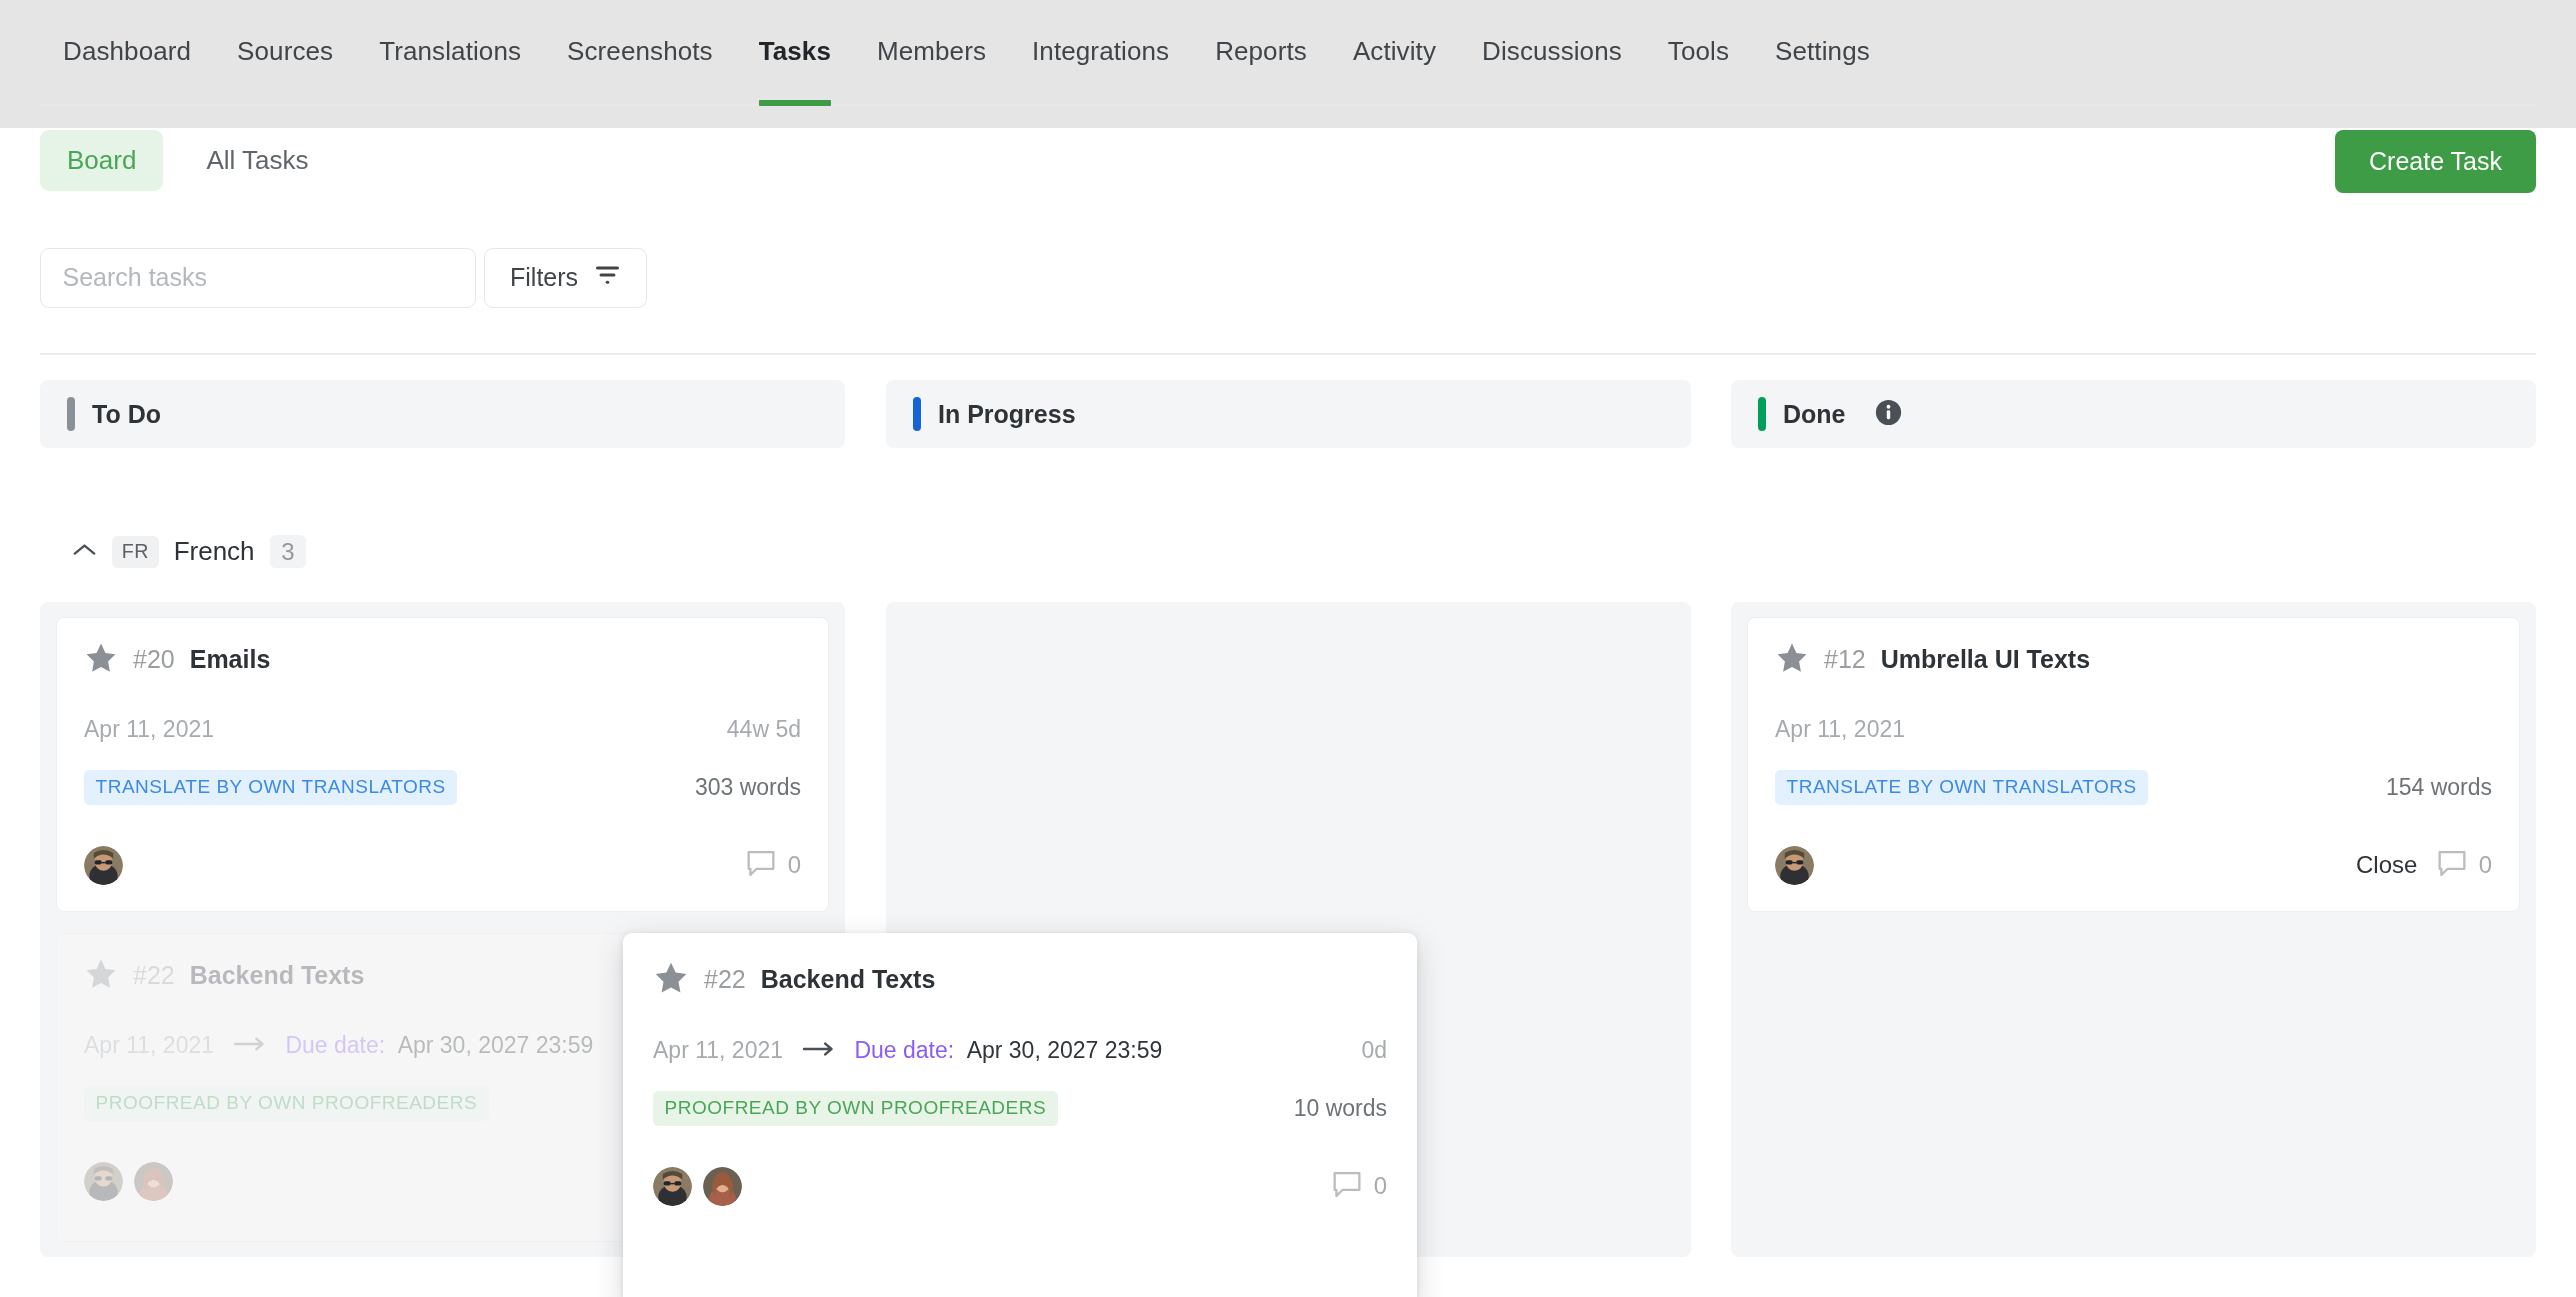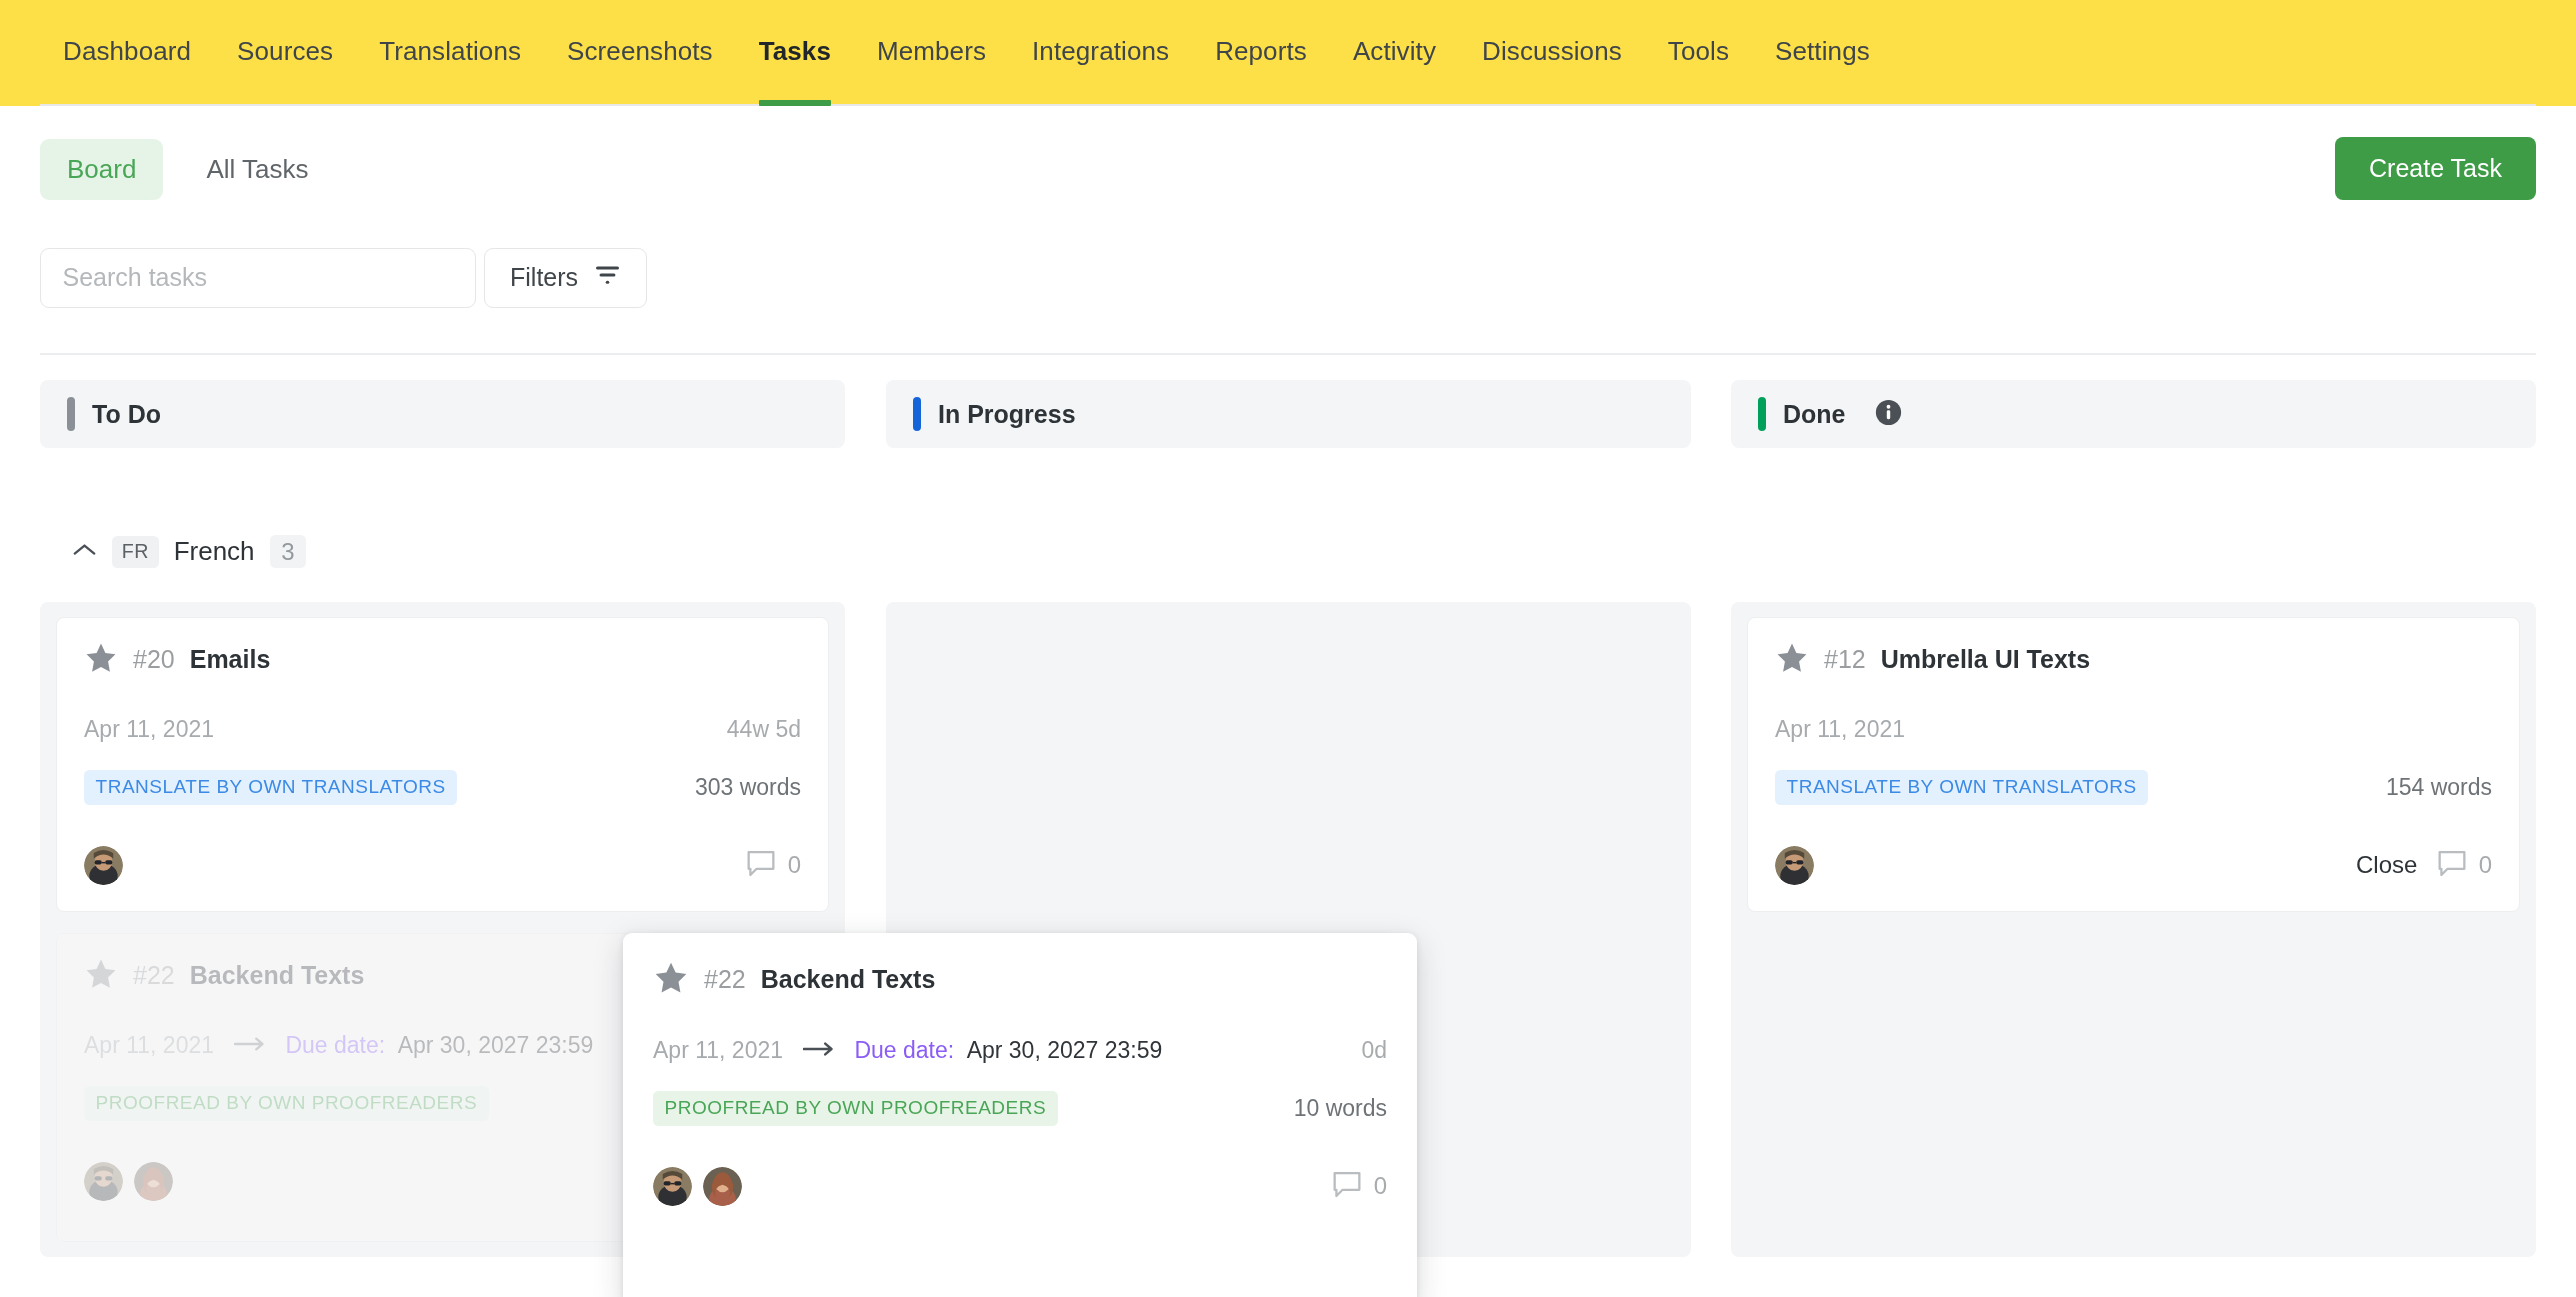--- a/index.html
+++ b/index.html
@@ -6,22 +6,22 @@
   html, body {
     width: 2576px; height: 1298px;
     background: #ffffff;
     font-family: "Liberation Sans", sans-serif;
     overflow: hidden;
   }
   .page { position: relative; width: 2576px; height: 1298px; background: #ffffff; }
 
   
   .topnav {
-    position: absolute; left: 0; top: 0; width: 2576px; height: 106px;
-    background: #fde047;
+    position: absolute; left: 0; top: 0; width: 2576px; height: 128px;
+    background: #e5e5e5;
   }
   .topnav-inner {
     position: absolute; left: 40px; top: 0; right: 40px; height: 106px;
     display: flex; align-items: flex-start; gap: 0;
     border-bottom: 2.7px solid #e8e8e8;
   }
   .nav-item {
     position: relative;
     padding: 36px 23px 36px 23px;
     font-size: 26px; color: #3f4549; white-space: nowrap;
@@ -29,21 +29,21 @@
   }
   .nav-item.active { color: #21262b; font-weight: 600; }
   .nav-item.active::after {
     content: ""; position: absolute; left: 23px; right: 23px; bottom: -2.7px;
     height: 5.4px; background: #3d9c45; border-radius: 0.9px;
   }
 
   
   .subheader {
     position: absolute; left: 40px; top: 130px; right: 40px; height: 70px;
-    display: flex; align-items: flex-end;
+    display: flex; align-items: flex-start;
   }
   .view-toggle { display: flex; align-items: center; gap: 0; }
   .seg-btn {
     font-size: 26px; padding: 15px 27px; border-radius: 9px;
     color: #5f6569; cursor: pointer; white-space: nowrap;
   }
   .seg-btn.active { background: #e6f4e7; color: #4aa657; }
   .seg-gap { width: 16px; }
   .create-btn {
     margin-left: auto;

